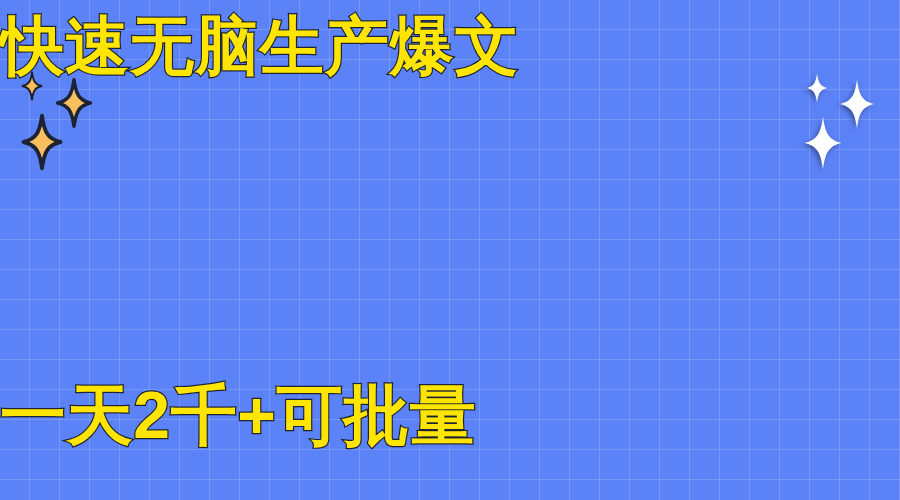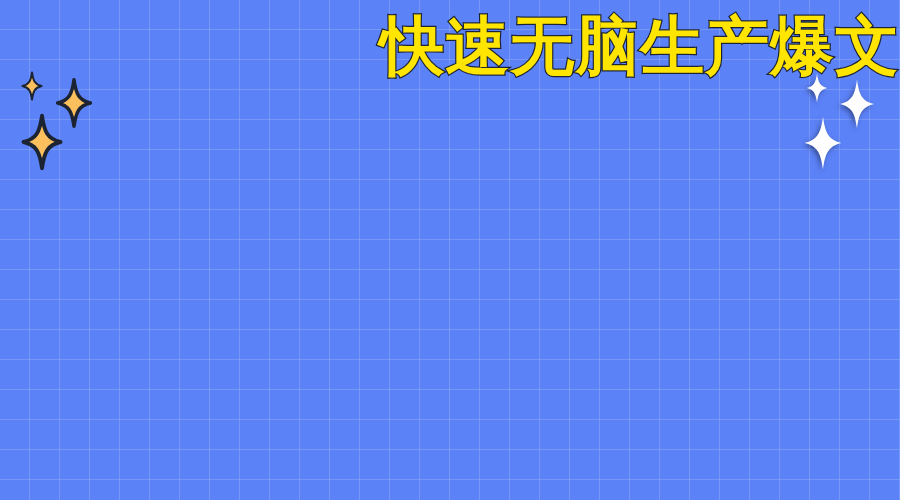--- a/index.html
+++ b/index.html
@@ -20,21 +20,21 @@
     background-position: -1px -1px;
     font-family: "Liberation Sans", "DejaVu Sans", sans-serif;
     user-select: none;
   }
 
   
   .headline {
     position: absolute;
     left: 0;
     width: 100%;
-    text-align: right;
+    text-align: left;
     color: #ffe500;
     font-weight: 700;
     letter-spacing: 0.01em;
     white-space: nowrap;
     line-height: 1;
     -webkit-text-stroke: 2.4px #1c2333;
     paint-order: stroke fill;
   }
 
   #line-top {
@@ -113,14 +113,15 @@
     <path d="M50 2 C56 44 64 62 98 70 C64 78 56 96 50 138 C44 96 36 78 2 70 C36 62 44 44 50 2 Z" style="fill: rgb(255, 255, 255);"></path>
   </svg>
 
   <svg id="sparkle-right-large" class="sparkle sparkle-cool" viewBox="0 0 100 140" aria-hidden="true">
     <path d="M50 2 C56 44 64 62 98 70 C64 78 56 96 50 138 C44 96 36 78 2 70 C36 62 44 44 50 2 Z" style="fill: rgb(255, 255, 255);"></path>
   </svg>
 
   <div id="line-top" class="headline" style="color: rgb(255, 229, 0); -webkit-text-stroke-color: rgb(28, 35, 51);">快速无脑生产爆文</div>
 
 
+  <div id="line-bottom" class="headline" style="color: rgb(255, 229, 0); -webkit-text-stroke-color: rgb(28, 35, 51);">一天2千+可批量</div>
 
 </div>
 
 </body></html>

